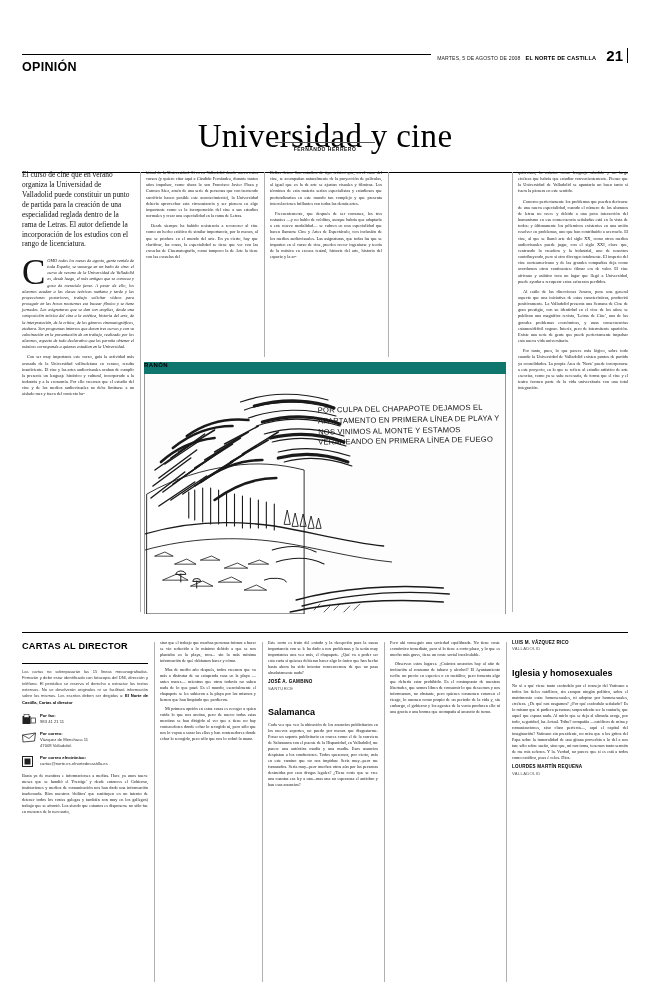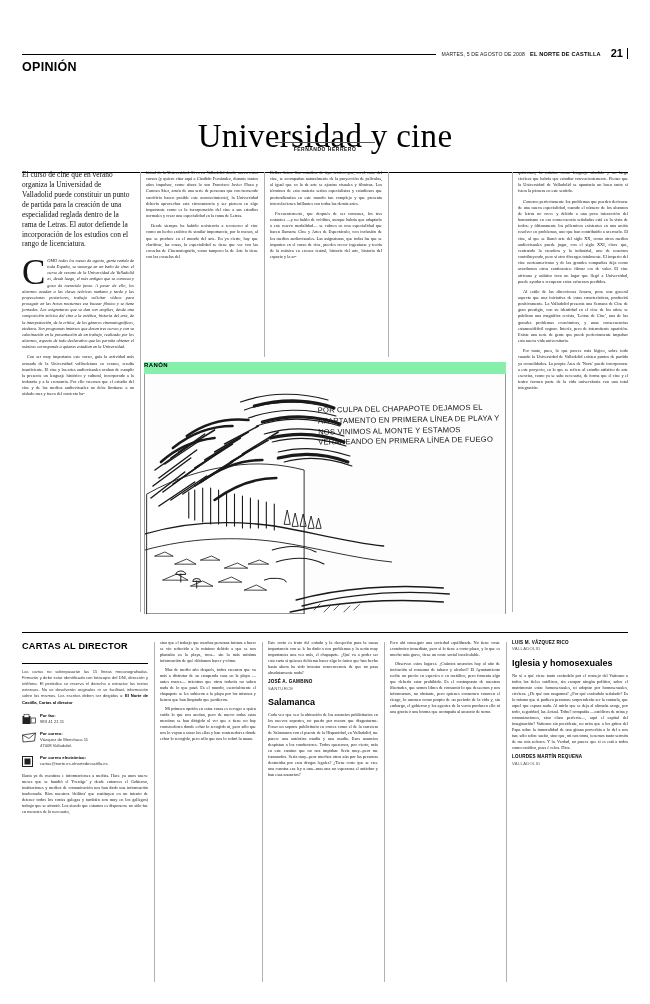--- a/index.html
+++ b/index.html
@@ -55,21 +55,21 @@
   .masthead-paper {
     font-family: "Liberation Sans", sans-serif;
     font-size: 5.6px;
     font-weight: bold;
     letter-spacing: 0.2px;
     color: #000;
     white-space: nowrap;
   }
   .masthead-pagenum {
     font-family: "Liberation Sans", sans-serif;
-    font-size: 11px;
+    font-size: 15px;
     font-weight: bold;
     color: #000;
     line-height: 1;
     padding: 0 4px 0 5px;
     border-right: 1.5px solid #000;
     position: relative;
     top: 1px;
   }
 
   .section-label {
@@ -172,21 +172,21 @@
     padding: 1px 2px 0 0;
     margin-top: 1px;
   }
   .dropcol .lead { font-style: italic; }
 
   
   .cartoon {
     position: absolute;
     left: 122px; top: 192px;
     width: 362px; height: 252px;
-    background: #86efac;
+    background: #0f766e;
     overflow: hidden;
   }
   .cartoon-credit {
     position: absolute;
     left: 0; top: 0;
     font-family: "Liberation Sans", sans-serif;
     font-size: 6px;
     font-weight: bold;
     letter-spacing: 0.4px;
     color: #000;
@@ -280,21 +280,21 @@
     color: #000;
     display: block;
   }
 
   .letter-head {
     font-family: "Liberation Sans", sans-serif;
     font-size: 9px;
     font-weight: bold;
     line-height: 1.2;
     color: #000;
-    margin: 6px 0 4px 0;
+    margin: 16px 0 4px 0;
   }
   .sig-name {
     font-family: "Liberation Sans", sans-serif;
     font-size: 4.6px;
     font-weight: bold;
     letter-spacing: 0.2px;
     color: #000;
     margin-top: 1px;
   }
   .sig-city {

